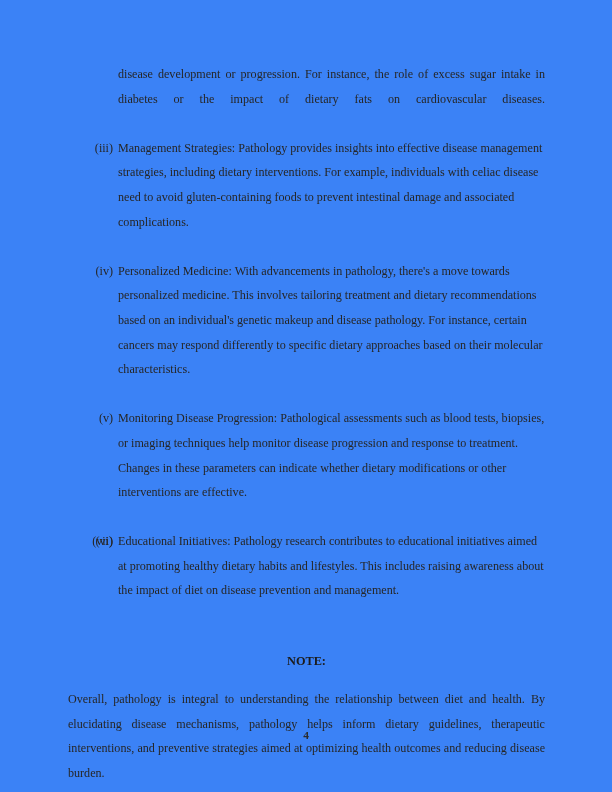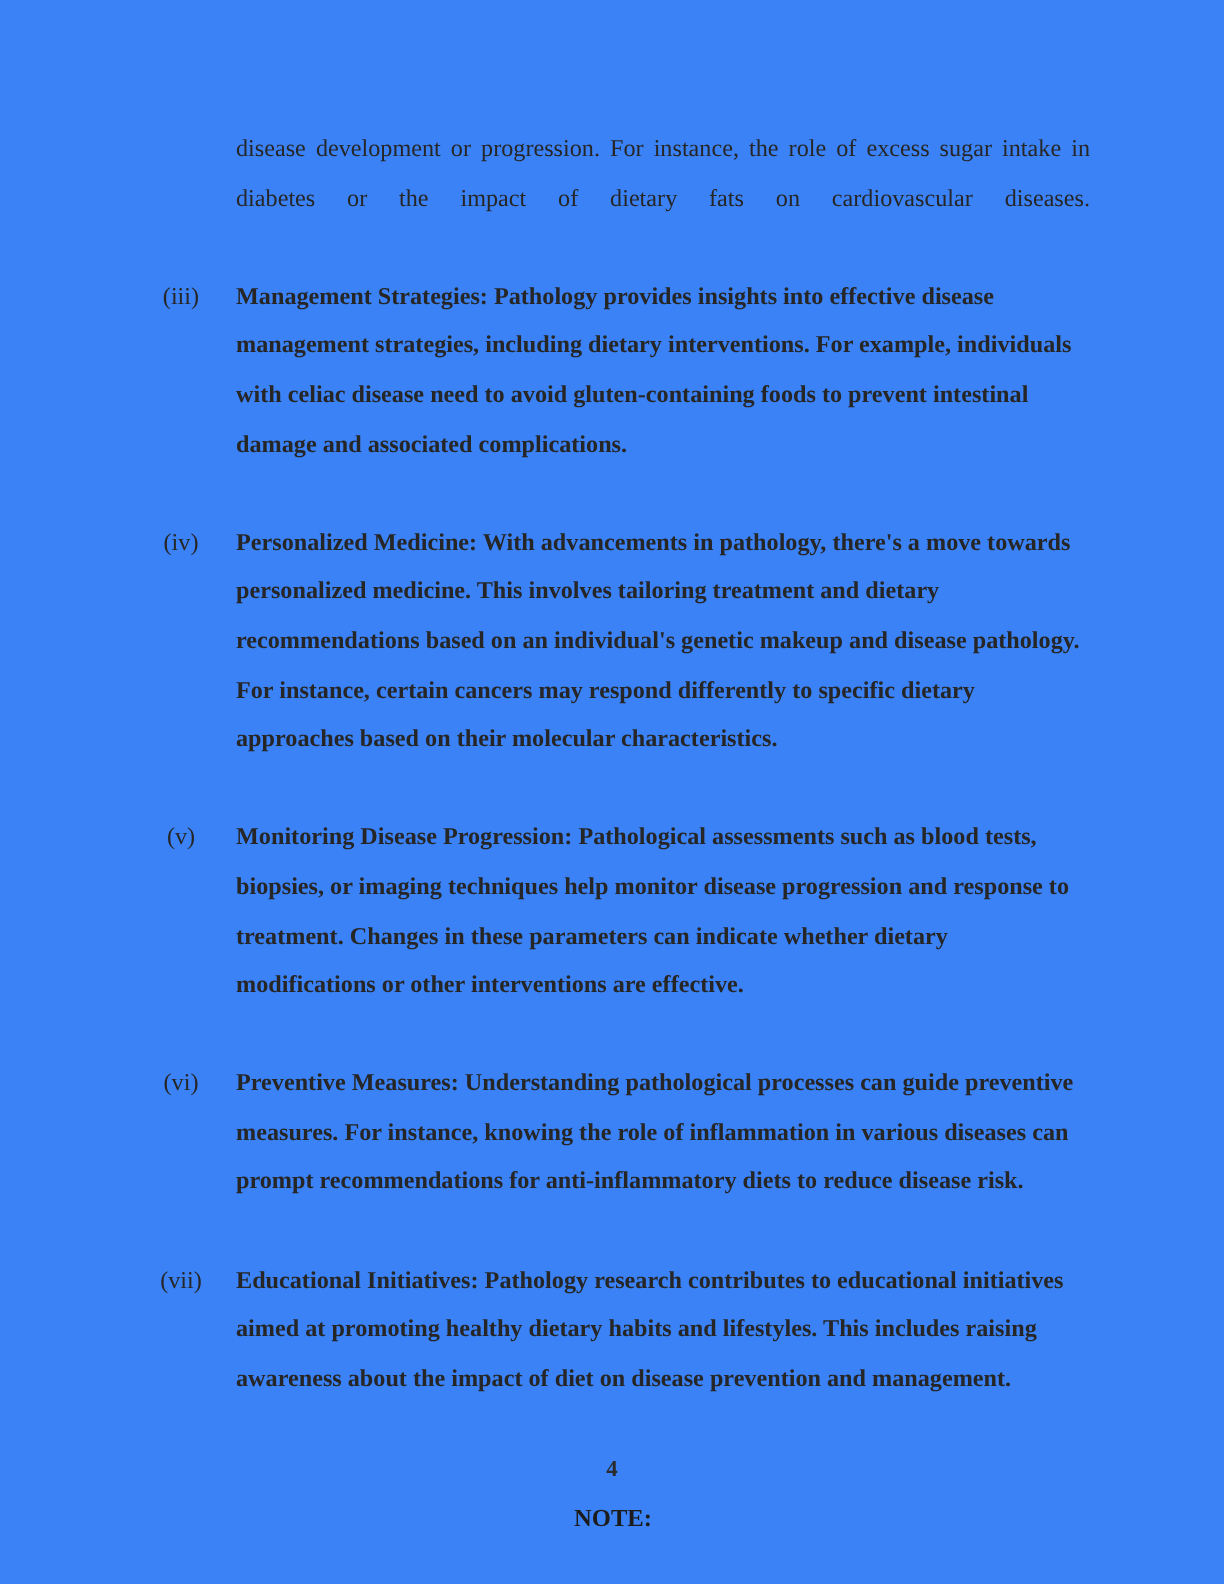--- a/index.html
+++ b/index.html
@@ -54,34 +54,33 @@
     position: relative;
     padding-left: 50px;   
     margin: 0;
   }
 
   .marker {
     position: absolute;
     left: 0;
     top: 0;
     width: 45px;          
-    text-align: center;
+    text-align: right;
     font-size: 12.1px;
     line-height: 24.6px;
     color: #262626;
     white-space: nowrap;
   }
 
   .item-body {
     font-size: 12.1px;
     line-height: 24.6px;
     text-align: justify;
     text-justify: inter-word;
     color: #262626;
-    font-weight: bold;
   }
 
   
   .item-body::after,
   .para::after {
     content: "";
     display: inline-block;
     width: 100%;
   }
 
@@ -137,21 +136,20 @@
         <span class="item-body">Personalized Medicine: With advancements in pathology, there's a move towards personalized medicine. This involves tailoring treatment and dietary recommendations based on an individual's genetic makeup and disease pathology. For instance, certain cancers may respond differently to specific dietary approaches based on their molecular characteristics.</span>
       </li>
 
       <li class="list-item">
         <span class="marker">(v)</span>
         <span class="item-body">Monitoring Disease Progression: Pathological assessments such as blood tests, biopsies, or imaging techniques help monitor disease progression and response to treatment. Changes in these parameters can indicate whether dietary modifications or other interventions are effective.</span>
       </li>
 
       <li class="list-item">
         <span class="marker">(vi)</span>
-        <span class="item-body">Preventive Measures: Understanding pathological processes can guide preventive measures. For instance, knowing the role of inflammation in various diseases can prompt recommendations for anti-inflammatory diets to reduce disease risk.</span>
       </li>
 
       <li class="list-item">
         <span class="marker">(vii)</span>
         <span class="item-body">Educational Initiatives: Pathology research contributes to educational initiatives aimed at promoting healthy dietary habits and lifestyles. This includes raising awareness about the impact of diet on disease prevention and management.</span>
       </li>
 
     </ul>
 
     <div class="note-block">

